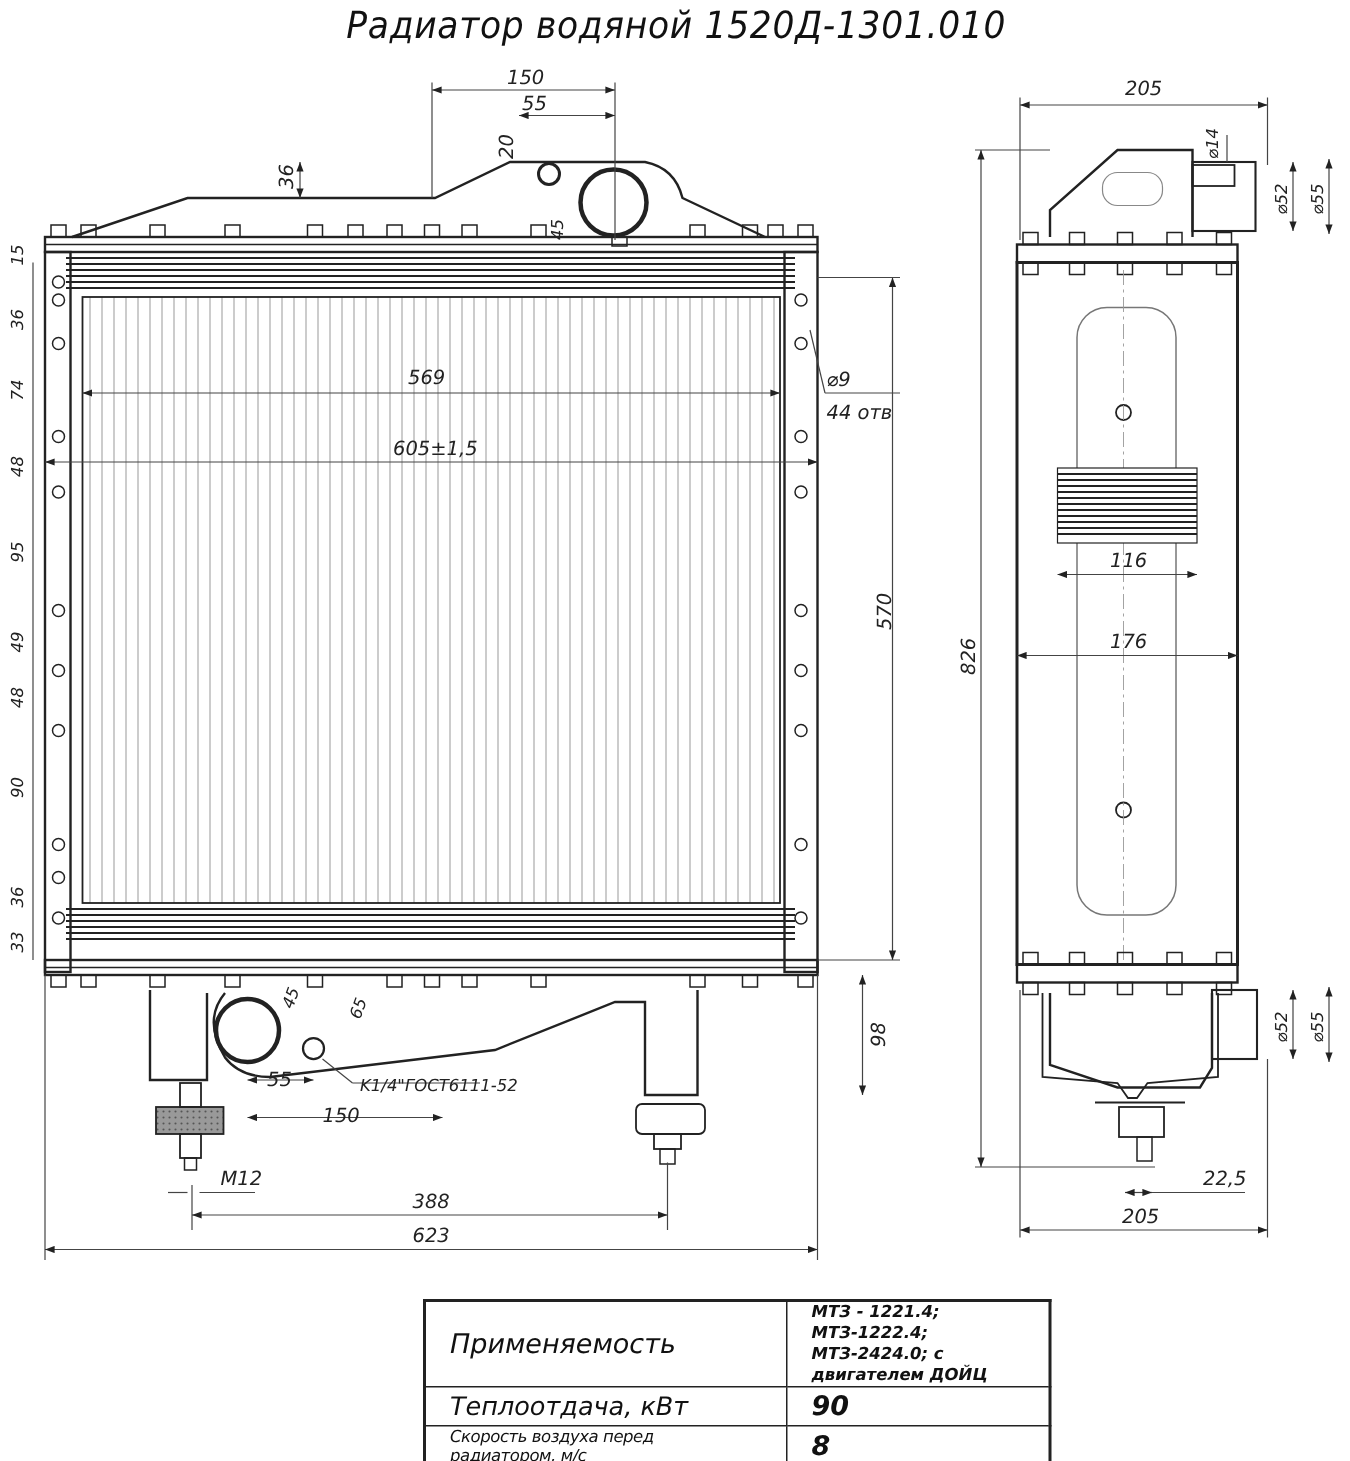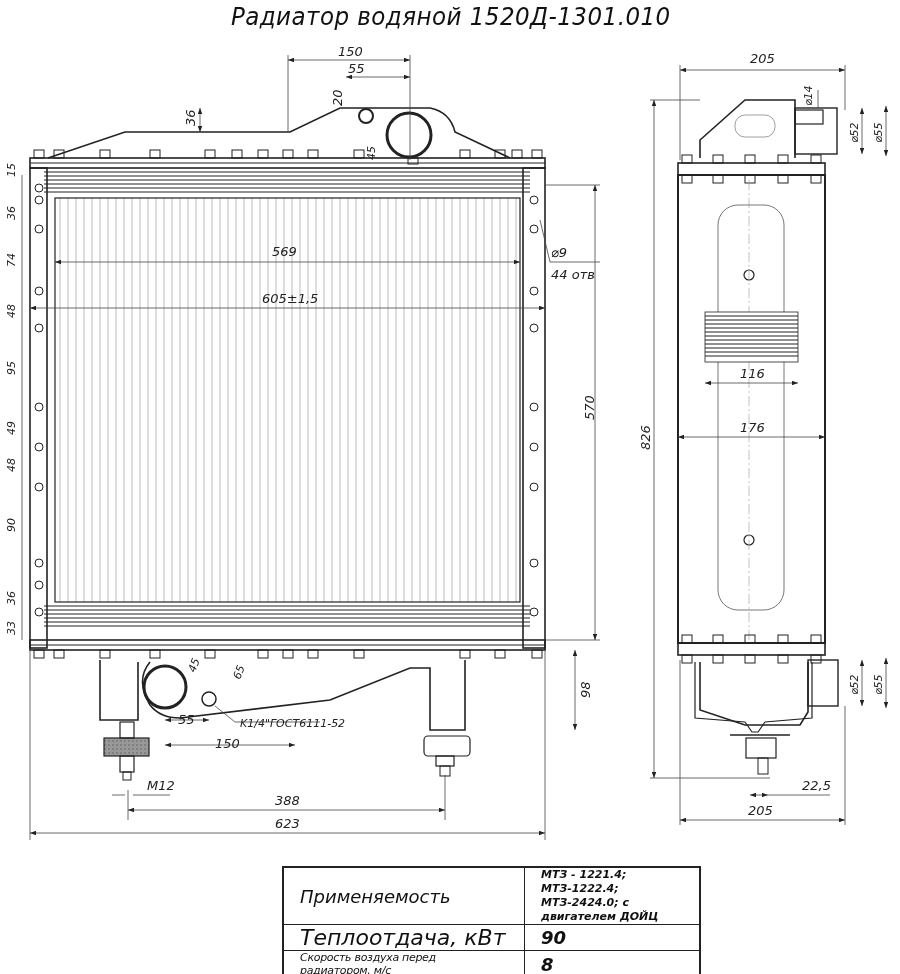--- a/index.html
+++ b/index.html
@@ -9,21 +9,21 @@
   .dim { font-family:"DejaVu Sans", sans-serif; font-style:italic; font-size:13px; fill:#222; }
   .dims { font-family:"DejaVu Sans", sans-serif; font-style:italic; font-size:11px; fill:#222; }
   .spec-table { position:absolute; left:282px; top:866px; width:419px; border-collapse:collapse; border:2px solid #222; font-family:"DejaVu Sans", sans-serif; font-style:italic; color:#111; }
   .spec-table td { border:1px solid #222; padding:0 16px; }
   .c-label { width:208px; }
   .c-val { text-align:left;font-weight:bold; }
   .r1 td { height:42px; }
   .r1 .c-label { font-size:18px; }
   .r1 .c-val { font-size:11px; line-height:14px; }
   .r2 td { height:25px; }
-  .r2 .c-label { font-size:22px; }
+  .r2 .c-label { font-size:17px; }
   .r2 .c-val { font-size:18px; }
   .r3 td { height:23px; }
   .r3 .c-label { font-size:11px; letter-spacing:-0.3px; }
   .r3 .c-val { font-size:18px; }
 </style>
 </head>
 <body>
 
 <div class="title">Радиатор водяной   1520Д-1301.010</div>
 

